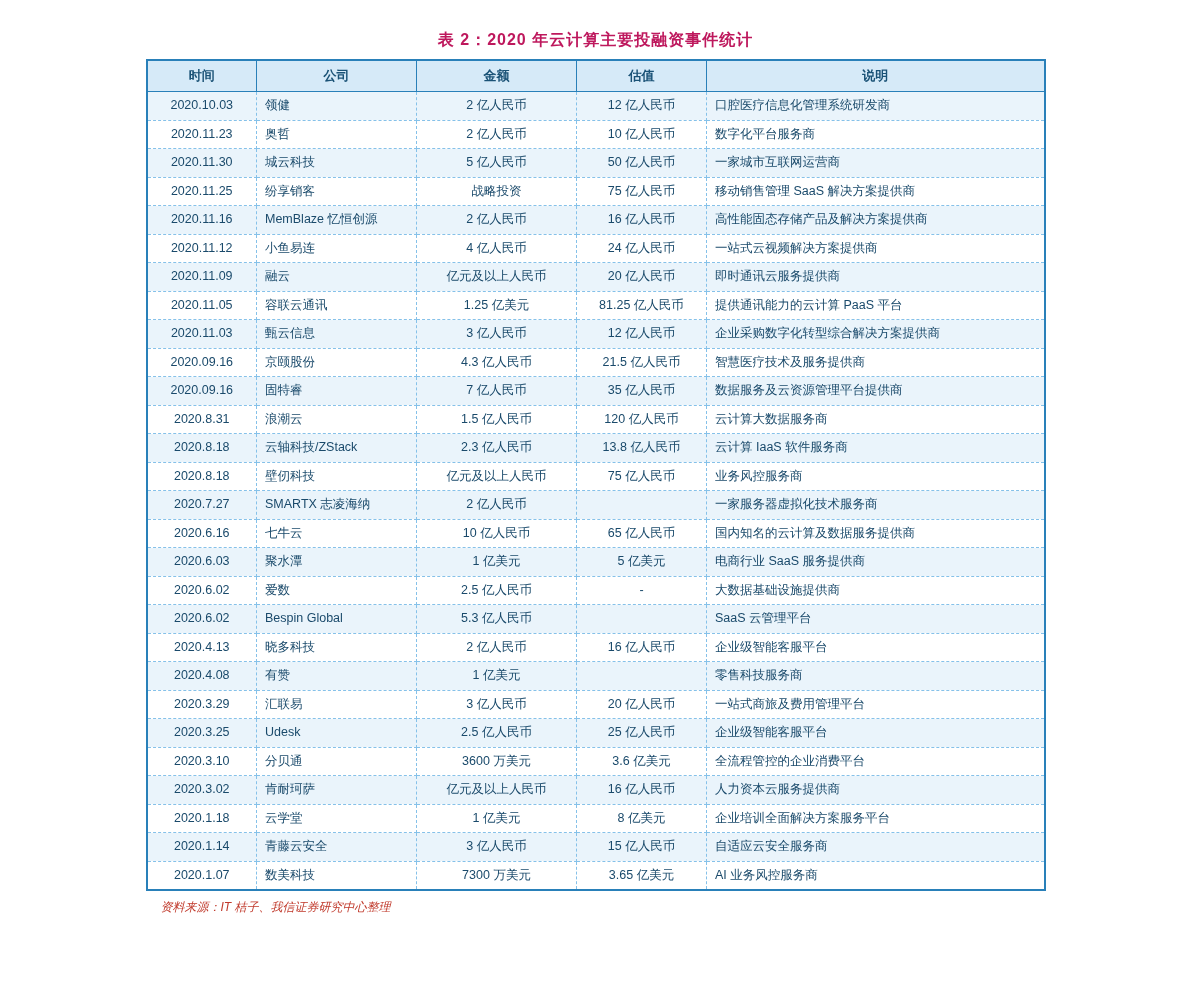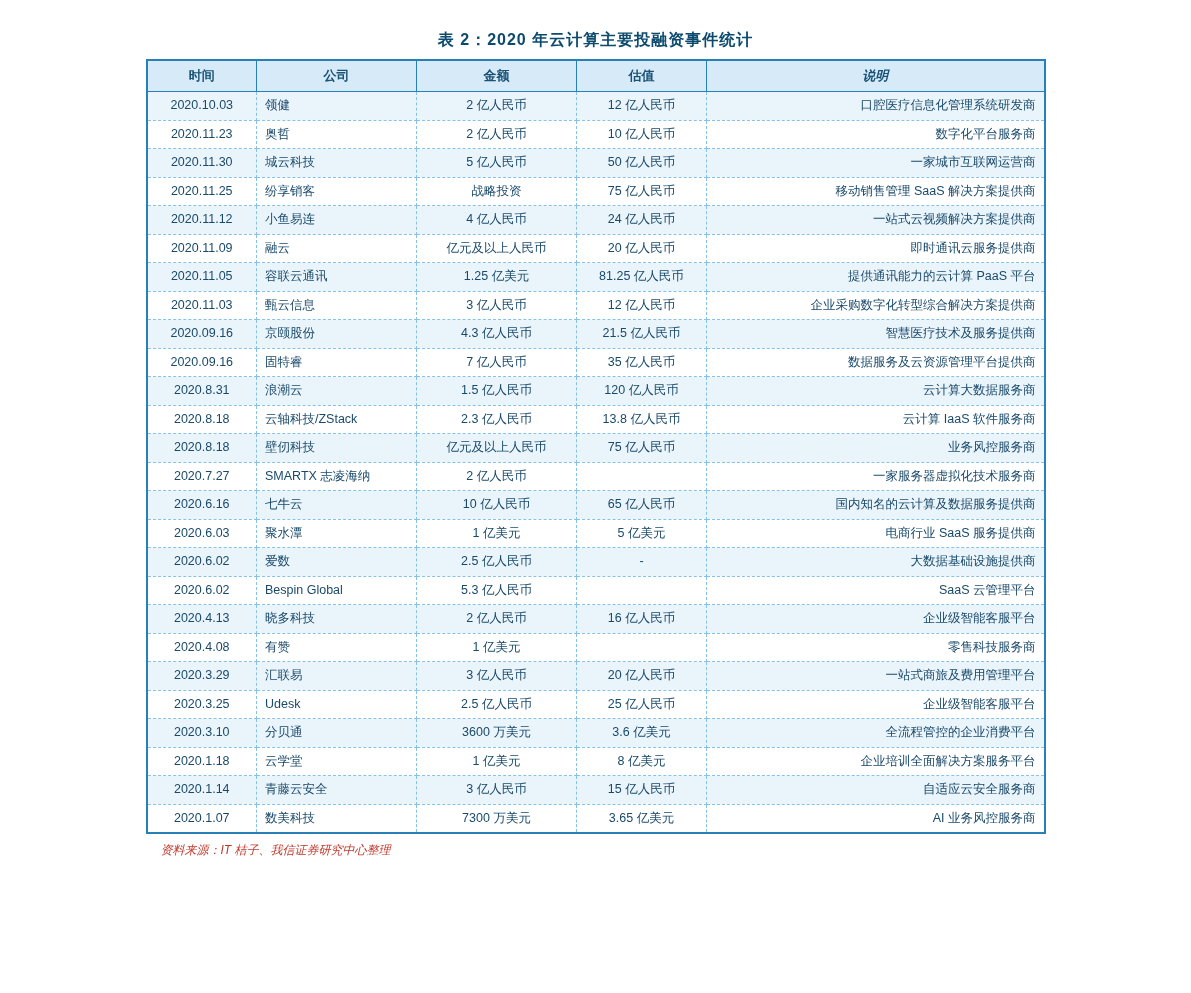--- a/index.html
+++ b/index.html
@@ -14,21 +14,21 @@
       padding: 20px;
     }
     .page-container {
       width: 940px;
       padding: 10px 20px 20px 20px;
     }
     .table-title {
       text-align: center;
       font-size: 16px;
       font-weight: bold;
-      color: #0c4a6e;
+      color: #be185d;
       margin-bottom: 8px;
       letter-spacing: 1px;
     }
     .main-table {
       width: 100%;
       border-collapse: collapse;
       border: 2px solid #2980b9;
       padding-left: 17px;
     }
     .main-table th {
@@ -51,35 +51,34 @@
     .main-table tr:nth-child(odd) td {
       background-color: #eaf4fb;
     }
     .main-table tr:nth-child(even) td {
       background-color: #ffffff;
     }
     .col-date { width: 110px; text-align: center; color: #1a5276; font-weight: 500; }
     .col-company { width: 160px; text-align: left; }
     .col-amount { width: 160px; text-align: center; margin-left: 13px; }
     .col-valuation { width: 130px; text-align: center; }
-    .col-desc { text-align: right; }
+    .col-desc { text-align: left; }
     .source-text {
       color: #c0392b;
       font-size: 12px;
       margin-top: 8px;
       font-style: italic;
       margin-left: 15px;
     }
     
     .main-table thead th:first-child {
       border-left: 2px solid #2980b9;
     }
     .main-table thead th:last-child {
       border-right: 2px solid #2980b9;
-      font-style: italic;
     }
   </style>
 </head>
 <body>
 
 <div class="page-container">
   <div class="table-title">表 2：2020 年云计算主要投融资事件统计</div>
   <table class="main-table">
     <thead>
       <tr>
@@ -113,20 +112,27 @@
           <td class="col-desc">一家城市互联网运营商</td>
         </tr>
         <tr>
           <td class="col-date">2020.11.25</td>
           <td class="col-company">纷享销客</td>
           <td class="col-amount">战略投资</td>
           <td class="col-valuation">75 亿人民币</td>
           <td class="col-desc">移动销售管理 SaaS 解决方案提供商</td>
         </tr>
         <tr>
+          <td class="col-date">2020.11.16</td>
+          <td class="col-company">MemBlaze 忆恒创源</td>
+          <td class="col-amount">2 亿人民币</td>
+          <td class="col-valuation">16 亿人民币</td>
+          <td class="col-desc">高性能固态存储产品及解决方案提供商</td>
+        </tr>
+        <tr>
           <td class="col-date">2020.11.12</td>
           <td class="col-company">小鱼易连</td>
           <td class="col-amount">4 亿人民币</td>
           <td class="col-valuation">24 亿人民币</td>
           <td class="col-desc">一站式云视频解决方案提供商</td>
         </tr>
         <tr>
           <td class="col-date">2020.11.09</td>
           <td class="col-company">融云</td>
           <td class="col-amount">亿元及以上人民币</td>
@@ -244,20 +250,27 @@
           <td class="col-amount">2.5 亿人民币</td>
           <td class="col-valuation">25 亿人民币</td>
           <td class="col-desc">企业级智能客服平台</td>
         </tr>
         <tr>
           <td class="col-date">2020.3.10</td>
           <td class="col-company">分贝通</td>
           <td class="col-amount">3600 万美元</td>
           <td class="col-valuation">3.6 亿美元</td>
           <td class="col-desc">全流程管控的企业消费平台</td>
+        </tr>
+        <tr>
+          <td class="col-date">2020.3.02</td>
+          <td class="col-company">肯耐珂萨</td>
+          <td class="col-amount">亿元及以上人民币</td>
+          <td class="col-valuation">16 亿人民币</td>
+          <td class="col-desc">人力资本云服务提供商</td>
         </tr>
         <tr>
           <td class="col-date">2020.1.18</td>
           <td class="col-company">云学堂</td>
           <td class="col-amount">1 亿美元</td>
           <td class="col-valuation">8 亿美元</td>
           <td class="col-desc">企业培训全面解决方案服务平台</td>
         </tr>
         <tr>
           <td class="col-date">2020.1.14</td>

